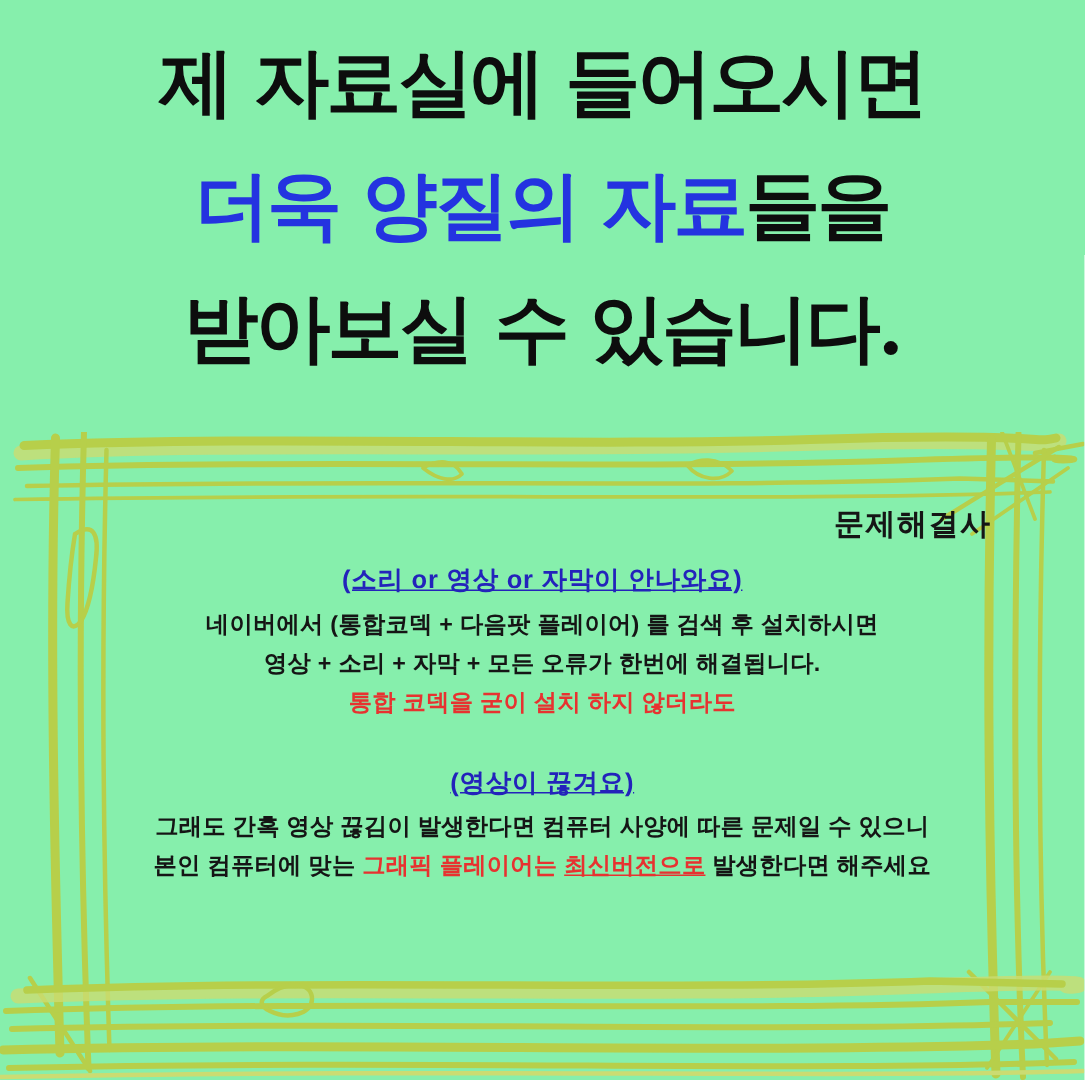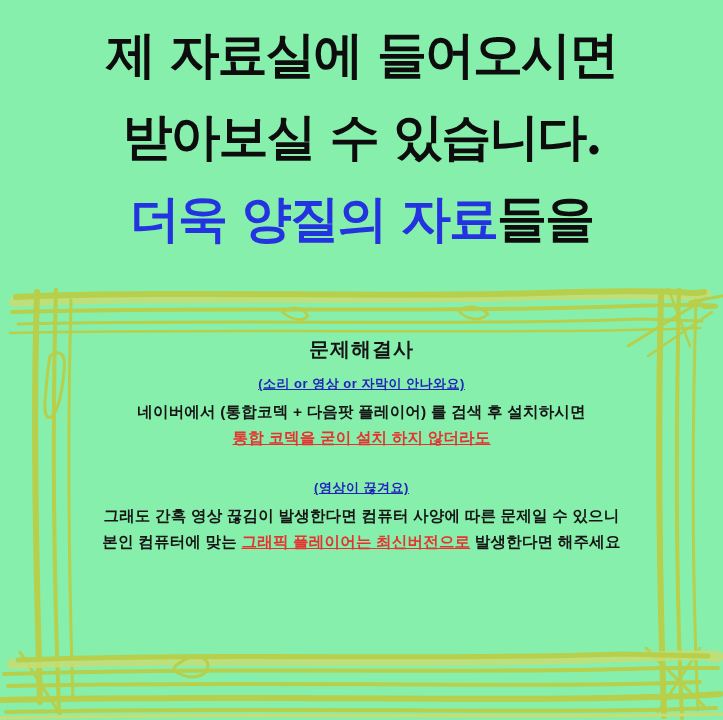--- a/index.html
+++ b/index.html
@@ -32,42 +32,42 @@
     width: 723px; height: 432px;
   }
   .border-svg { position: absolute; left: 0; top: 0; pointer-events: none; }
   .content {
     position: absolute;
     left: 62px; right: 62px; top: 48px;
     text-align: center;
     font-weight: bold;
     color: #151515;
   }
-  .title { font-size: 20px; letter-spacing: 1px; margin-bottom: 12px; }
+  .title { font-size: 20px; letter-spacing: 1px; margin-bottom: 12px; text-align: right; }
   .h-blue {
     color: #2323bb;
     text-decoration: underline;
-    font-size: 13px;
+    font-size: 17px;
     margin-bottom: 10px;
     letter-spacing: 0.5px;
   }
   .line { font-size: 15.5px; line-height: 17px; margin-bottom: 9px; letter-spacing: 0.2px; }
-  .red { color: #e73230; text-decoration: underline; }
+  .red { color: #e73230; }
   .u { text-decoration: underline; }
   .spacer { height: 24px; }
 </style>
 </head>
 <body>
 
 <div class="page">
 
   <div class="header">
     <div>제 자료실에 들어오시면</div>
+    <div><span class="blue">더욱 양질의 자료</span><span>들을</span></div>
     <div>받아보실 수 있습니다.</div>
-    <div><span class="blue">더욱 양질의 자료</span><span>들을</span></div>
   </div>
 
   <div class="box">
     <svg class="border-svg" width="723" height="432" viewBox="0 288 723 432" fill="none" stroke-linecap="round" stroke-linejoin="round">
 
       <path d="M14,302 C150,294 350,301 520,296 S690,299 706,294" stroke="#cbdc72" stroke-width="10" opacity="0.8"></path>
       <path d="M16,297 C180,290 380,298 540,293 S688,296 704,292" stroke="#b7cf4a" stroke-width="6"></path>
       <path d="M12,312 C200,306 420,313 600,307 S695,311 703,305" stroke="#b7cf4a" stroke-width="4"></path>
       <path d="M18,324 C240,319 460,326 640,319 L702,321" stroke="#b7cf4a" stroke-width="3"></path>
       <path d="M10,333 C280,328 520,335 700,328" stroke="#b7cf4a" stroke-width="2.5"></path>
@@ -98,20 +98,21 @@
       <path d="M2,700 C240,694 480,703 690,696 L720,694" stroke="#b7cf4a" stroke-width="6"></path>
       <path d="M6,712 C280,706 540,715 716,708" stroke="#b7cf4a" stroke-width="4"></path>
       <path d="M0,718 C300,712 560,719 722,714" stroke="#cbdc72" stroke-width="3"></path>
     </svg>
 
     <div class="content">
       <div class="title">문제해결사</div>
 
       <div class="h-blue">(소리 or 영상 or 자막이 안나와요)</div>
       <div class="line">네이버에서 (통합코덱 + 다음팟 플레이어) 를 검색 후 설치하시면</div>
+      <div class="line">영상 + 소리 + 자막 + 모든 오류가 한번에 해결됩니다.</div>
       <div class="line red">통합 코덱을 굳이 설치 하지 않더라도</div>
 
       <div class="spacer"></div>
 
       <div class="h-blue">(영상이 끊겨요)</div>
       <div class="line">그래도 간혹 영상 끊김이 발생한다면 컴퓨터 사양에 따른 문제일 수 있으니</div>
       <div class="line"><span>본인 컴퓨터에 맞는 </span><span class="red">그래픽 플레이어는 </span><span class="red u">최신버전으로</span><span> 발생한다면 해주세요</span></div>
     </div>
   </div>
 

